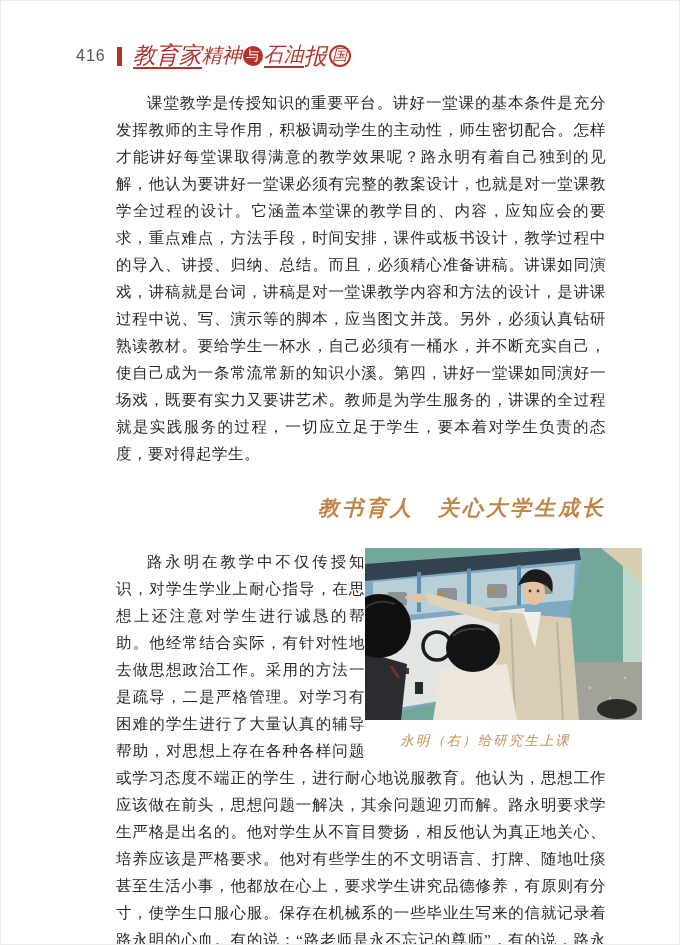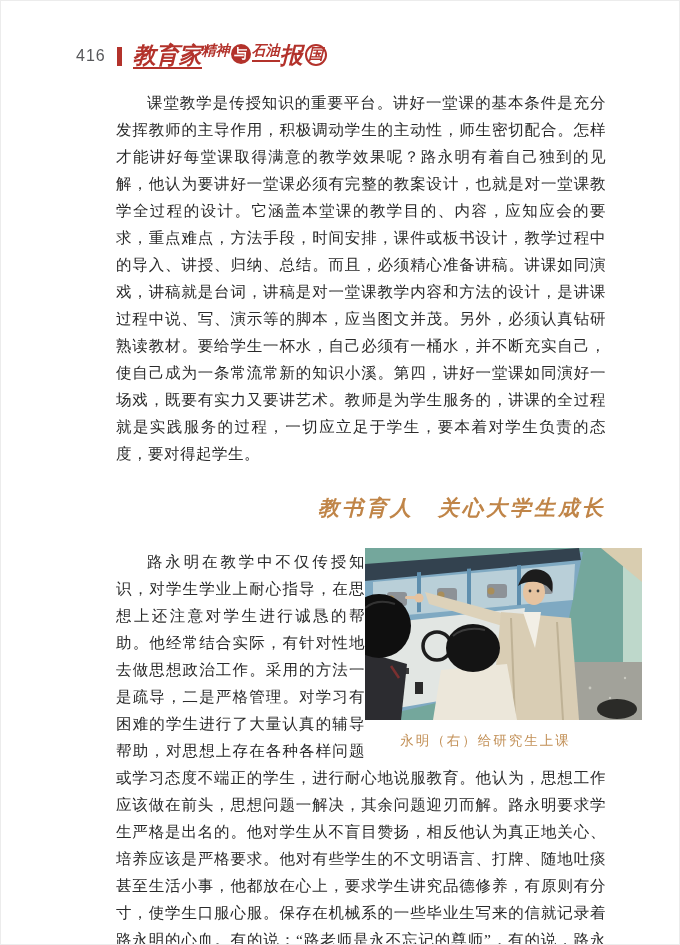--- a/index.html
+++ b/index.html
@@ -34,29 +34,29 @@
     letter-spacing: 1px;
   }
   .header-bar {
     width: 5px;
     height: 19px;
     background: #b3322b;
     margin: 0 2px;
   }
   .logo {
     display: flex;
-    align-items: flex-start;
+    align-items: center;
     color: #b3322b;
-    font-weight: bold;
+    font-weight: normal;
     font-style: italic;
     line-height: 1;
     white-space: nowrap;
   }
   .logo .lg { font-size: 23px; }
-  .logo .sm { font-size: 14px; padding-bottom: 2px; }
+  .logo .sm { font-size: 20px; padding-bottom: 2px; }
   .logo .u  { border-bottom: 2px solid #b3322b; }
   .logo .yu-circle {
     display: inline-flex;
     align-items: center;
     justify-content: center;
     width: 20px; height: 20px;
     background: #b3322b;
     color: #ffffff;
     border-radius: 50%;
     font-size: 13px;
@@ -101,20 +101,21 @@
     margin-top: 27px;
     margin-bottom: 26px;
   }
 
   
   .photo-figure {
     float: right;
     width: 241px;
     margin-left: 0;
     margin-bottom: 2px;
+    font-style: italic;
   }
   .photo-frame {
     width: 277px;
     height: 172px;
     overflow: hidden;
     background: #74a79c;
   }
   .photo-frame svg { display: block; }
   .photo-caption {
     margin-top: 12px;

